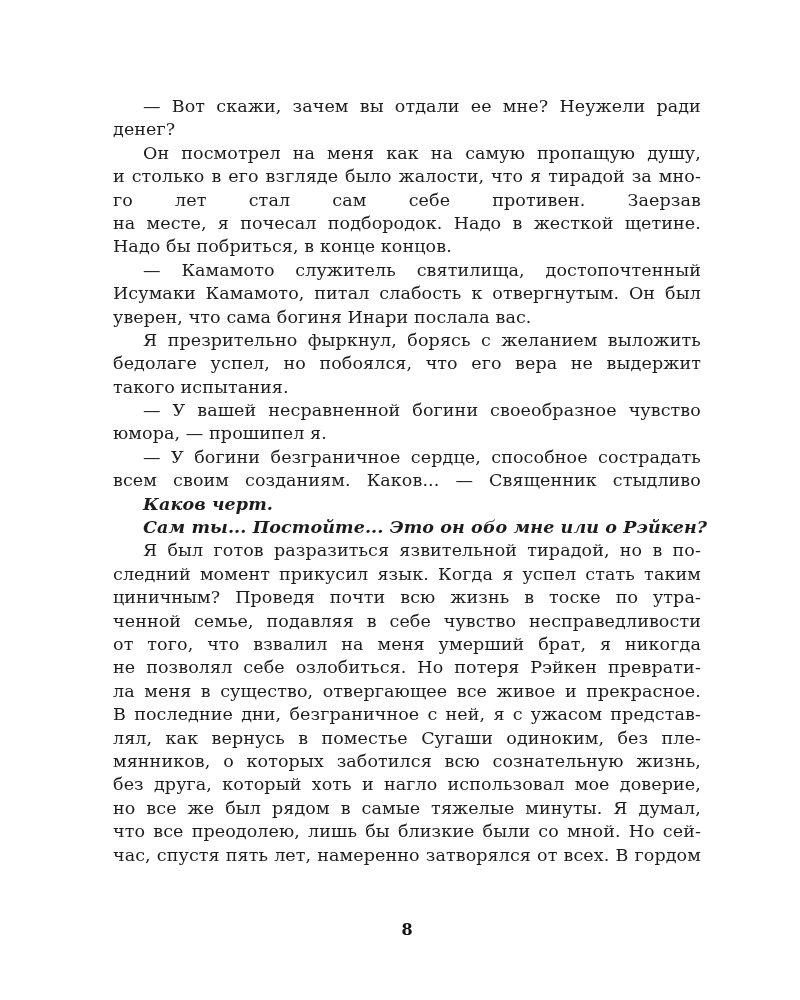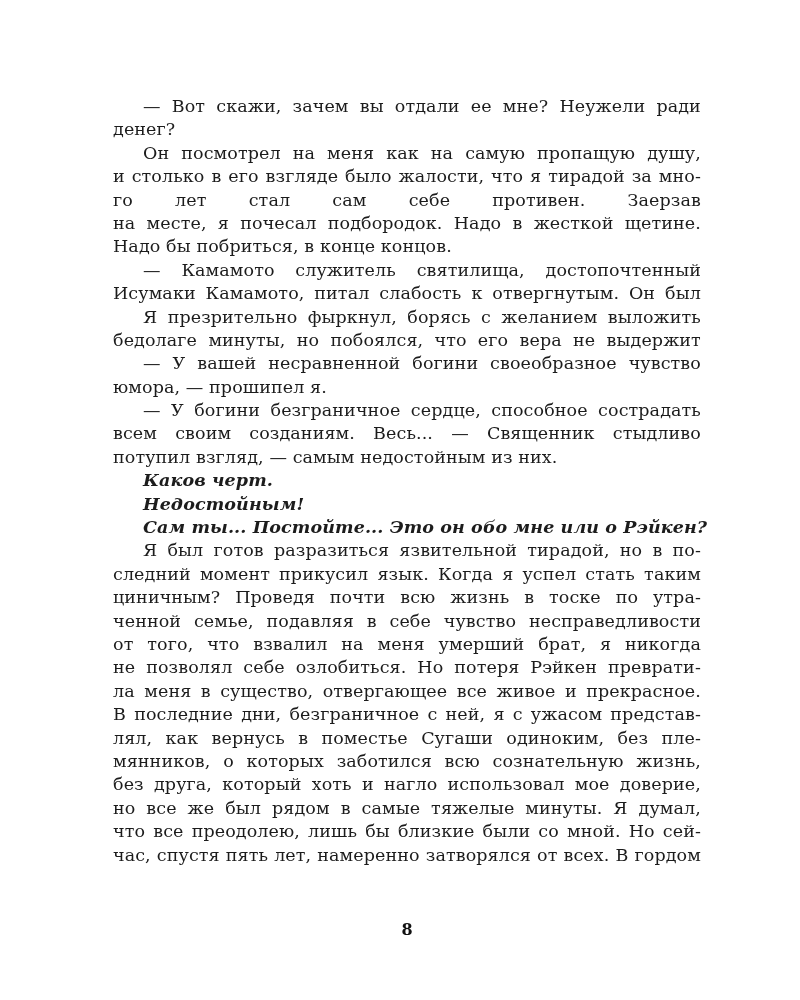--- a/index.html
+++ b/index.html
@@ -131,42 +131,44 @@
         <div class="line just">
           <span>Исумаки</span>
           <span>Камамото,</span>
           <span>питал</span>
           <span>слабость</span>
           <span>к</span>
           <span>отвергнутым.</span>
           <span>Он</span>
           <span>был</span>
         </div>
+        <div class="line">уверен, что сама богиня Инари послала вас.</div>
       </div>
       <div class="para">
         <div class="line indent just">
           <span>Я</span>
           <span>презрительно</span>
           <span>фыркнул,</span>
           <span>борясь</span>
           <span>с</span>
           <span>желанием</span>
           <span>выложить</span>
         </div>
         <div class="line just">
           <span>бедолаге</span>
-          <span>минуты,</span>
+          <span>успел,</span>
           <span>но</span>
           <span>побоялся,</span>
           <span>что</span>
           <span>его</span>
           <span>вера</span>
           <span>не</span>
           <span>выдержит</span>
         </div>
+        <div class="line">такого испытания.</div>
       </div>
       <div class="para">
         <div class="line indent just">
           <span>—</span>
           <span>У</span>
           <span>вашей</span>
           <span>несравненной</span>
           <span>богини</span>
           <span>своеобразное</span>
           <span>чувство</span>
@@ -180,32 +182,28 @@
           <span>богини</span>
           <span>безграничное</span>
           <span>сердце,</span>
           <span>способное</span>
           <span>сострадать</span>
         </div>
         <div class="line just">
           <span>всем</span>
           <span>своим</span>
           <span>созданиям.</span>
-          <span>Весь...</span>
+          <span>Каков...</span>
           <span>—</span>
           <span>Священник</span>
           <span>стыдливо</span>
         </div>
-        <div class="line">потупил взгляд, — самым недостойным из них.</div>
       </div>
       <div class="para italic">
         <div class="line indent">Каков черт.</div>
-      </div>
-      <div class="para italic">
-        <div class="line indent">Недостойным!</div>
       </div>
       <div class="para italic">
         <div class="line indent">Сам ты... Постойте... Это он обо мне или о Рэйкен?</div>
       </div>
       <div class="para">
         <div class="line indent just">
           <span>Я</span>
           <span>был</span>
           <span>готов</span>
           <span>разразиться</span>

